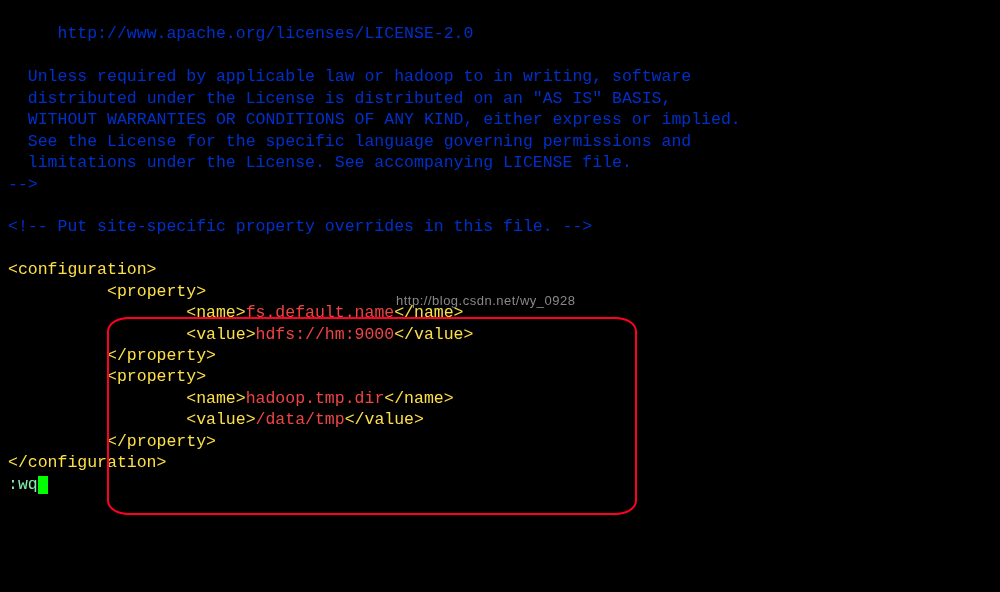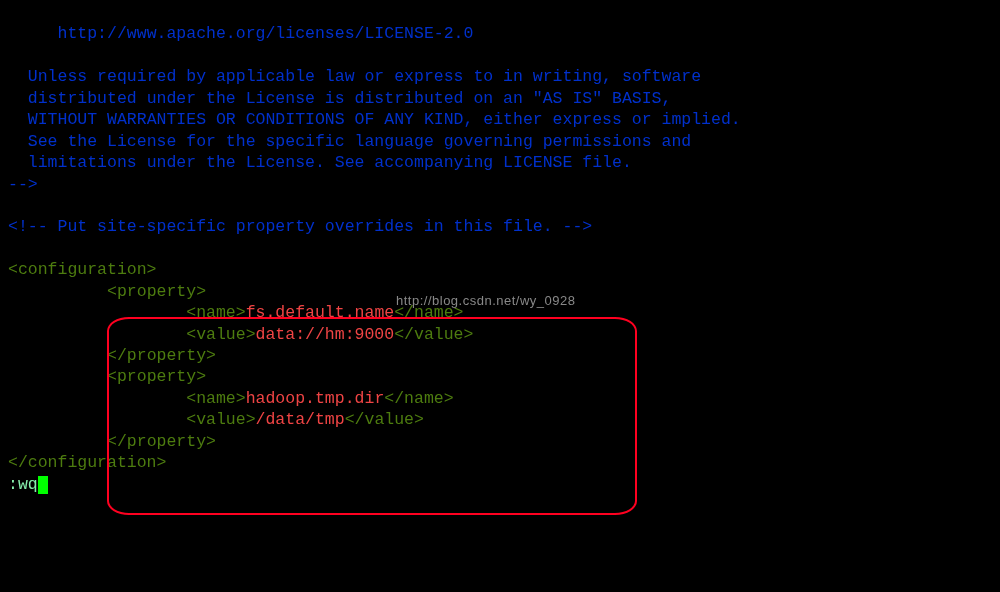--- a/index.html
+++ b/index.html
@@ -13,21 +13,21 @@
     overflow: hidden;
     position: relative;
     padding: 2px 8px;
     color: #ffffff;
   }
   .pre {
     white-space: pre;
     font-family: inherit;
   }
   .c-blue   { color: #0030cc; margin-top: 36px; }
-  .c-tag    { color: #4d7c0f; }
+  .c-tag    { color: #fde047; }
   .c-text   { color: #ef4444; }
   .c-cmd    { color: #86efac; }
   .watermark {
     position: absolute;
     color: #888888;
     font-size: 13px;
     font-family: Arial, sans-serif;
     letter-spacing: 0.5px;
   }
   .cursor {
@@ -44,33 +44,33 @@
     pointer-events: none;
     background: transparent;
   }
 </style>
 </head>
 <body>
 
 <div class="pre">
 <span class="c-blue">     <span>http://www.apache.org/licenses/LICENSE-2.0</span></span>
 <span> </span>
-<span class="c-blue">  <span>Unless required by applicable law or express to in writing, software</span></span>
+<span class="c-blue">  <span>Unless required by applicable law or hadoop to in writing, software</span></span>
 <span class="c-blue">  <span>distributed under the License is distributed on an "AS IS" BASIS,</span></span>
 <span class="c-blue">  <span>WITHOUT WARRANTIES OR CONDITIONS OF ANY KIND, either express or implied.</span></span>
 <span class="c-blue">  <span>See the License for the specific language governing permissions and</span></span>
 <span class="c-blue">  <span>limitations under the License. See accompanying LICENSE file.</span></span>
 <span class="c-blue"><span>--&gt;</span></span>
 <span> </span>
 <span class="c-blue"><span>&lt;!-- Put site-specific property overrides in this file. --&gt;</span></span>
 <span> </span>
 <span class="c-tag"><span>&lt;configuration&gt;</span></span>
 <span>          <span class="c-tag">&lt;property&gt;</span></span>
 <span>                  <span class="c-tag">&lt;name&gt;</span><span class="c-text">fs.default.name</span><span class="c-tag">&lt;/name&gt;</span></span>
-<span>                  <span class="c-tag">&lt;value&gt;</span><span class="c-text">data://hm:9000</span><span class="c-tag">&lt;/value&gt;</span></span>
+<span>                  <span class="c-tag">&lt;value&gt;</span><span class="c-text">hdfs://hm:9000</span><span class="c-tag">&lt;/value&gt;</span></span>
 <span>          <span class="c-tag">&lt;/property&gt;</span></span>
 <span>          <span class="c-tag">&lt;property&gt;</span></span>
 <span>                  <span class="c-tag">&lt;name&gt;</span><span class="c-text">hadoop.tmp.dir</span><span class="c-tag">&lt;/name&gt;</span></span>
 <span>                  <span class="c-tag">&lt;value&gt;</span><span class="c-text">/data/tmp</span><span class="c-tag">&lt;/value&gt;</span></span>
 <span>          <span class="c-tag">&lt;/property&gt;</span></span>
 <span class="c-tag"><span>&lt;/configuration&gt;</span></span>
 <span class="c-cmd"><span>:wq</span><span class="cursor"></span></span>
 </div>
 
 <div id="wm" class="watermark" style="top: 293px; left: 396px;">http://blog.csdn.net/wy_0928</div>

